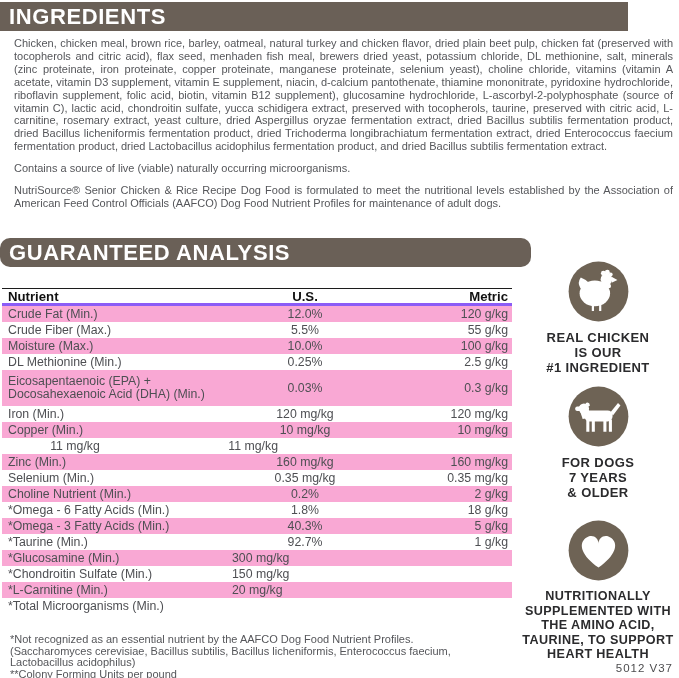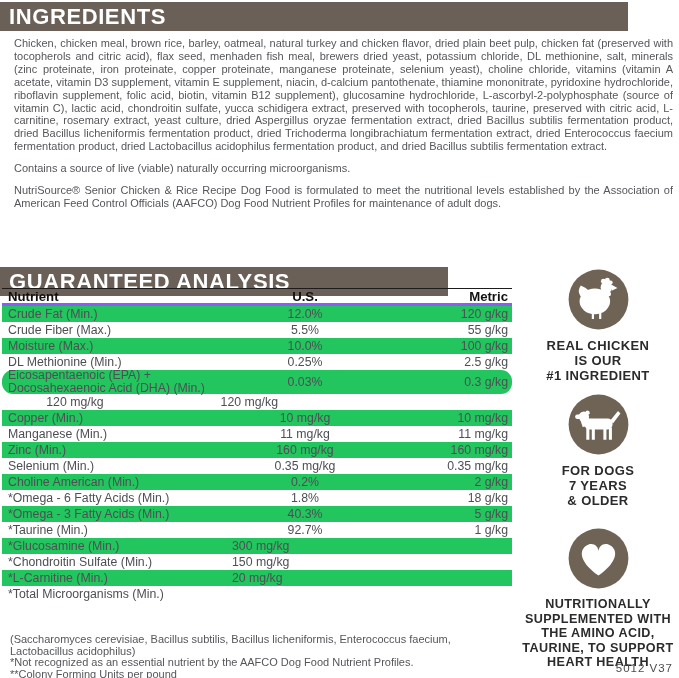--- a/index.html
+++ b/index.html
@@ -13,21 +13,21 @@
   }
   .section-bar {
     position: absolute; left: 0; height: 29px;
     background: #6a6057;
     color: #fff;
     font-size: 22px; font-weight: bold; letter-spacing: 0.6px;
     display: flex; align-items: center;
     padding-left: 9px;
   }
   #ingredients-bar { top: 2px; width: 628px; }
-  #analysis-bar { top: 267px; width: 448px; }
+  #analysis-bar { top: 238px; width: 531px; border-radius: 10px; }
 
   #text-block {
     position: absolute; left: 14px; top: 37px; width: 659px; height: 214px;
     overflow: hidden;
     font-size: 11px; line-height: 12.9px; color: #55565a;
   }
   #text-block p { margin-bottom: 9px; }
   .justified { text-align: justify; }
 
   
@@ -36,34 +36,34 @@
     display: flex; align-items: center;
     border-top: 1px solid #1c1c1c;
     border-bottom: 3px solid #8b5cf6;
     height: 18px;
     font-weight: bold; color: #111; font-size: 13.2px;
   }
   .trow {
     display: flex; align-items: center;
     height: 16px; font-size: 12.3px; color: #4e4f53;
   }
-  .trow.alt { background: #22c55e; }
-  .trow.tall { height: 24px; line-height: 13px; border-radius: 11px; }
+  .trow.alt { background: #f9a8d4; }
+  .trow.tall { height: 36px; line-height: 13px; }
   .c-n { flex: 0 0 230px; padding-left: 6px; white-space: pre-line; }
   .c-us { flex: 0 0 146px; text-align: center; }
   .c-m { flex: 0 0 134px; text-align: right; padding-right: 4px; }
   .c-span { flex: 1 1 auto; text-align: left; }
 
   #footnotes {
     position: absolute; left: 10px; top: 634px; width: 478px;
     font-size: 11px; line-height: 11.5px; color: #55565a;
   }
 
   
-  #sidebar { position: absolute; left: 520px; top: 12px; width: 156px; height: 642px; }
+  #sidebar { position: absolute; left: 520px; top: 4px; width: 156px; height: 642px; }
   .badge { position: absolute; left: 0; width: 156px; text-align: center; }
   .badge svg { display: block; margin: 0 auto; }
   .badge-label {
     margin-top: 8px;
     font-size: 13px; font-weight: bold; line-height: 15px;
     letter-spacing: 0.4px; color: #2b2b2d;
     white-space: pre-line;
   }
   #badge-chicken { top: 257px; }
   #badge-dog { top: 382px; }
@@ -119,45 +119,45 @@
     <div class="c-us">0.25%</div>
     <div class="c-m">2.5 g/kg</div>
   </div>
   <div class="trow alt tall">
     <div class="c-n">Eicosapentaenoic (EPA) +
 Docosahexaenoic Acid (DHA) (Min.)</div>
     <div class="c-us">0.03%</div>
     <div class="c-m">0.3 g/kg</div>
   </div>
   <div class="trow">
+    <div class="c-n">Iron (Min.)</div>
     <div class="c-us">120 mg/kg</div>
     <div class="c-m">120 mg/kg</div>
   </div>
   <div class="trow alt">
     <div class="c-n">Copper (Min.)</div>
     <div class="c-us">10 mg/kg</div>
     <div class="c-m">10 mg/kg</div>
   </div>
   <div class="trow">
-    <div class="c-n">Manganese (Min.)</div>
     <div class="c-us">11 mg/kg</div>
     <div class="c-m">11 mg/kg</div>
   </div>
   <div class="trow alt">
     <div class="c-n">Zinc (Min.)</div>
     <div class="c-us">160 mg/kg</div>
     <div class="c-m">160 mg/kg</div>
   </div>
   <div class="trow">
     <div class="c-n">Selenium (Min.)</div>
     <div class="c-us">0.35 mg/kg</div>
     <div class="c-m">0.35 mg/kg</div>
   </div>
   <div class="trow alt">
-    <div class="c-n">Choline American (Min.)</div>
+    <div class="c-n">Choline Nutrient (Min.)</div>
     <div class="c-us">0.2%</div>
     <div class="c-m">2 g/kg</div>
   </div>
   <div class="trow">
     <div class="c-n">*Omega - 6 Fatty Acids (Min.)</div>
     <div class="c-us">1.8%</div>
     <div class="c-m">18 g/kg</div>
   </div>
   <div class="trow alt">
     <div class="c-n">*Omega - 3 Fatty Acids (Min.)</div>
@@ -180,22 +180,22 @@
   <div class="trow alt">
     <div class="c-n">*L-Carnitine (Min.)</div>
     <div class="c-span">20 mg/kg</div>
   </div>
   <div class="trow">
     <div class="c-n">*Total Microorganisms (Min.)</div>
   </div>
 </div>
 
 <div id="footnotes">
+  <div>*Not recognized as an essential nutrient by the AAFCO Dog Food Nutrient Profiles.</div>
   <div>(Saccharomyces cerevisiae, Bacillus subtilis, Bacillus licheniformis, Enterococcus faecium, Lactobacillus acidophilus)</div>
-  <div>*Not recognized as an essential nutrient by the AAFCO Dog Food Nutrient Profiles.</div>
   <div>**Colony Forming Units per pound</div>
 </div>
 
 <div id="sidebar">
 
   <div class="badge" id="badge-chicken">
     <svg width="61" height="61" viewBox="0 0 100 100">
       <circle cx="50" cy="50" r="49" fill="#6e6355"></circle>
       <g fill="#fff">
         <ellipse cx="44" cy="53" rx="25" ry="21"></ellipse>

